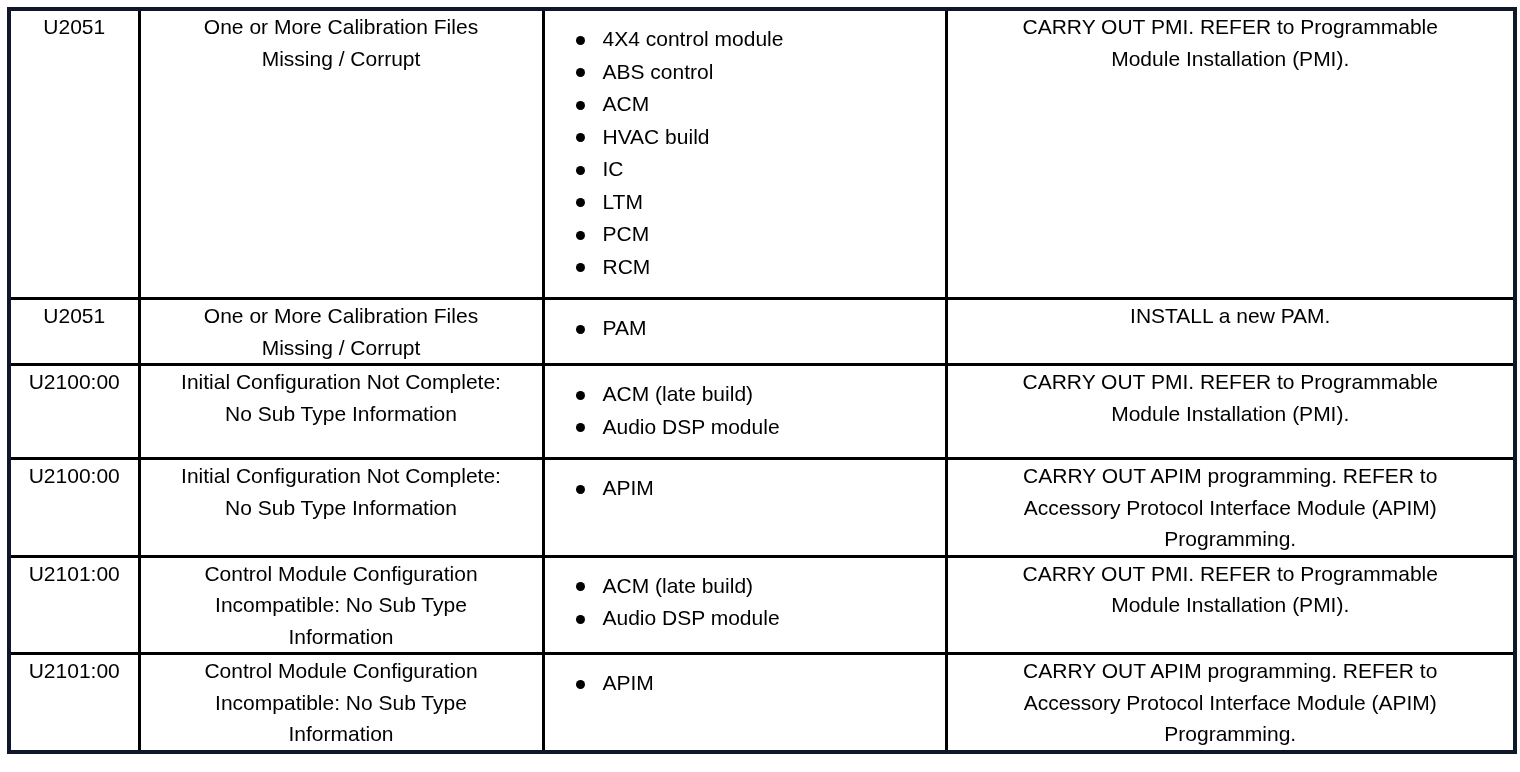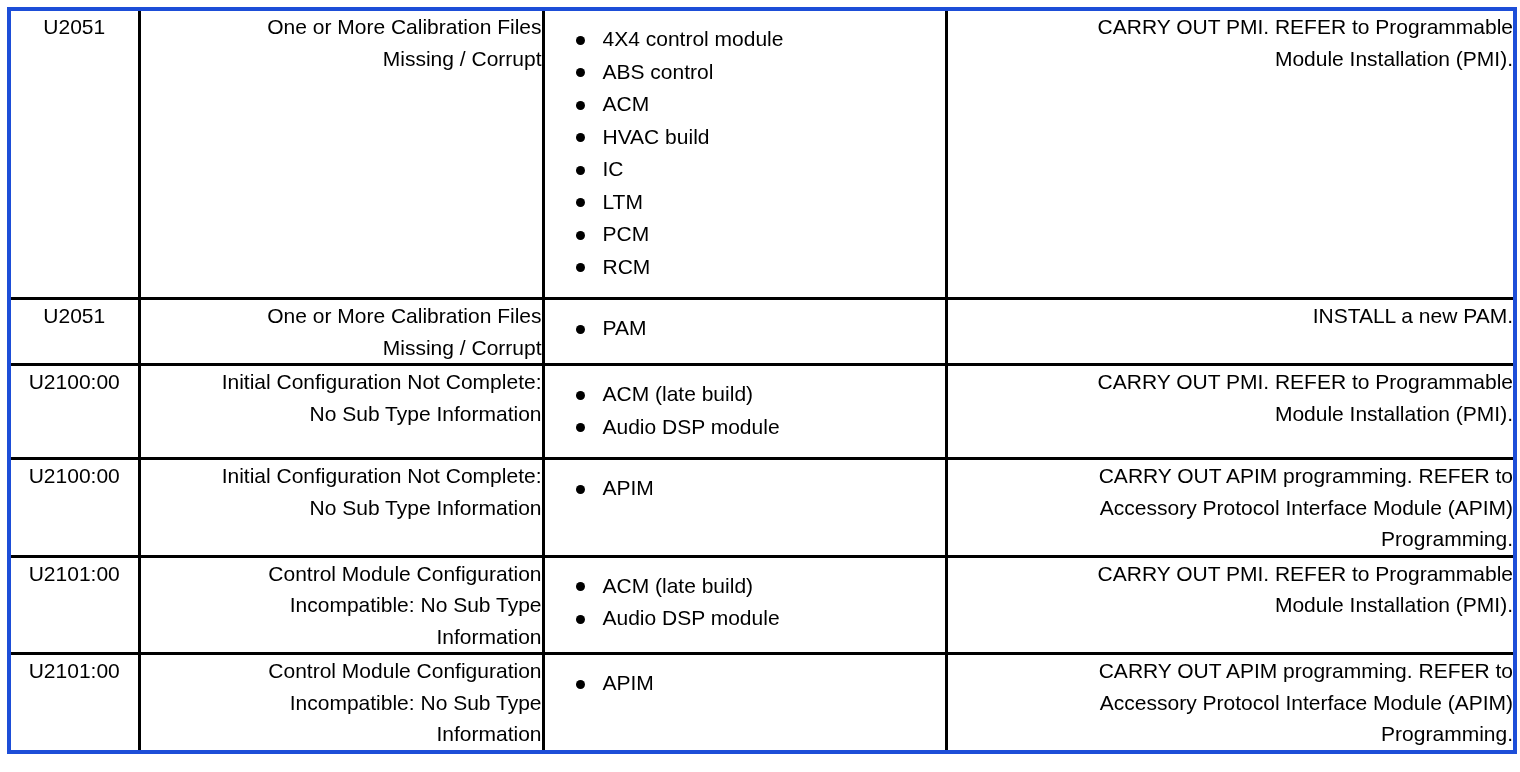--- a/index.html
+++ b/index.html
@@ -37,45 +37,45 @@
     border-right: 3px solid #000000;
     border-top: 3px solid #000000;
     border-bottom: 3px solid #000000;
     vertical-align: top;
     padding: 0;
     background: #ffffff;
   }
 
   
   table.dtc-table {
-    border: 4px solid #1d4ed8;
+    border: 4px solid #0f172a;
   }
 
   col.c-code   { width: 130px; }
   col.c-desc   { width: 404px; }
   col.c-mods   { width: 403px; }
   col.c-action { width: 569px; }
 
   .cell-code {
     text-align: center;
     font-size: 21px;
     line-height: 31px;
     padding: 12px 6px 14px 6px;
     letter-spacing: 0px;
   }
 
   .cell-text {
-    text-align: right;
+    text-align: center;
     font-size: 21px;
     line-height: 31.5px;
     padding: 12px 10px 14px 11px;
   }
 
   .cell-action {
-    text-align: right;
+    text-align: center;
     font-size: 21px;
     line-height: 31.5px;
     padding: 12px 12px 14px 11px;
     margin-left: 13px;
   }
 
   ul.mod-list {
     list-style: none;
     margin: 0;
     padding: 12px 6px 14px 0px;

